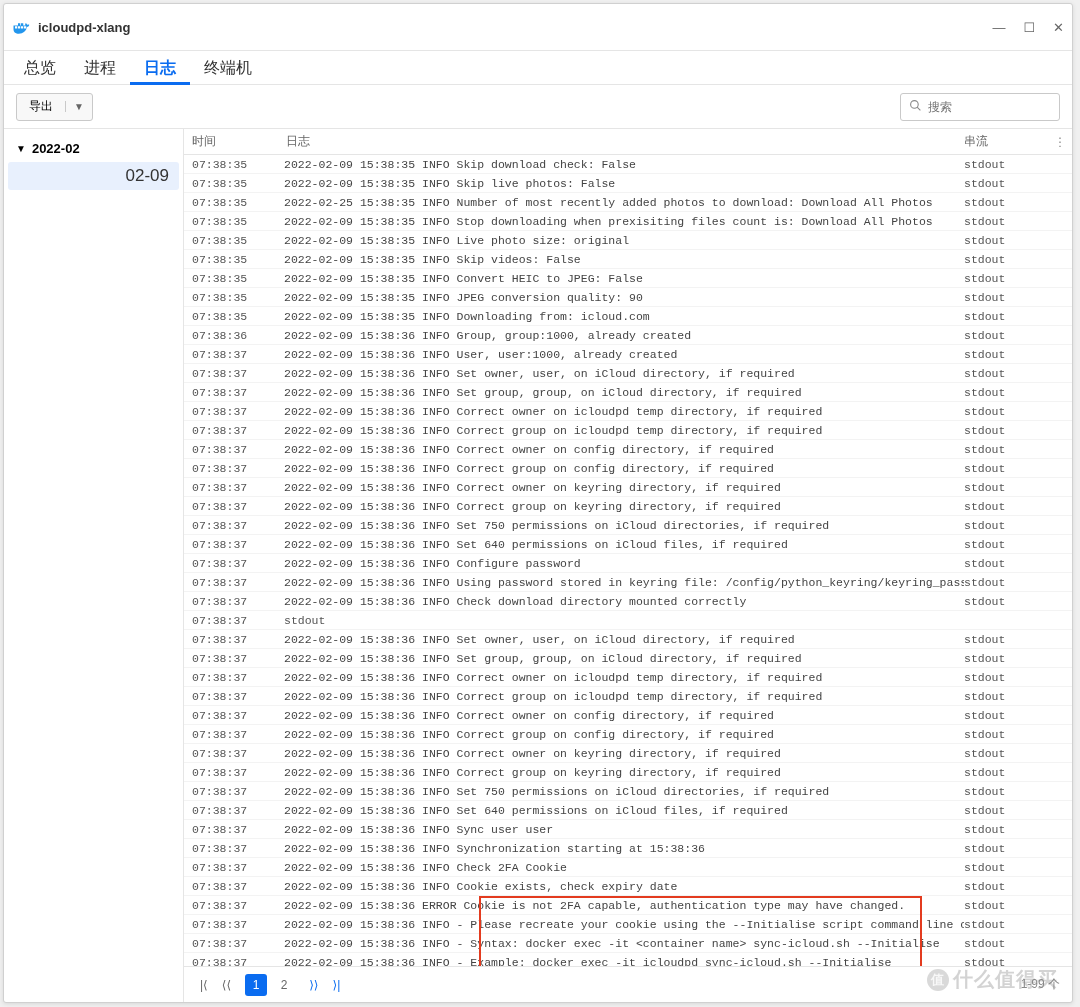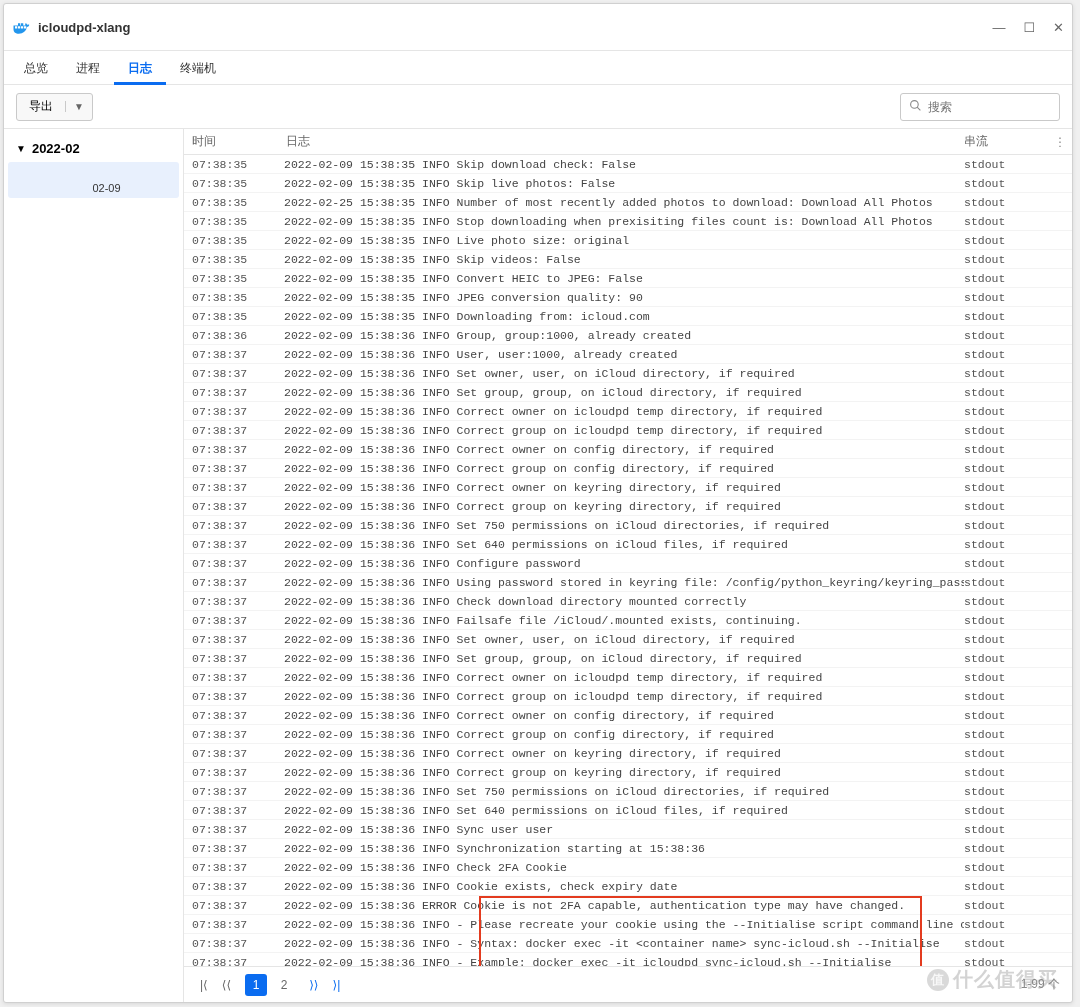--- a/index.html
+++ b/index.html
@@ -40,21 +40,21 @@
   height: 34px;
   display: flex;
   align-items: center;
   border-bottom: 1px solid #e5e5e5;
   padding: 0 6px;
 }
 .tab {
   padding: 0 14px;
   height: 34px;
   line-height: 34px;
-  font-size: 12px;
+  font-size: 16px;
   color: #333;
   cursor: pointer;
 }
 .tab.active { color: #0a6cf0; border-bottom: 3px solid #0a6cf0; font-weight:600; }
 .toolbar {
   height: 44px;
   display:flex;
   align-items:center;
   padding: 0 12px;
   gap: 10px;
@@ -92,28 +92,28 @@
   padding:8px 0;
 }
 .tree-year {
   padding:4px 12px;
   font-size:13px; font-weight:600;
   display:flex;align-items:center;gap:6px;
   cursor:pointer;
 }
 .tree-year .tri { font-size:10px; }
 .tree-day {
-  padding:20px 10px 4px 36px;
-  font-size:11px;
+  padding:4px 10px 4px 36px;
+  font-size:17px;
   background:#e8f0fd;
   color:#333;
   cursor:pointer;
   margin: 2px 4px;
   border-radius: 3px;
-  text-align:center;
+  text-align:right;
 }
 .main {
   flex:1;
   display:flex;flex-direction:column;
   min-width:0;
 }
 .grid-head {
   display:flex;
   border-bottom:1px solid #e5e5e5;
   color:#666;
@@ -349,21 +349,20 @@
             <div class="c2">2022-02-09 15:38:36 INFO    Using password stored in keyring file: /config/python_keyring/keyring_pass.cfg</div>
             <div class="c3">stdout</div>
           </div>
           <div class="row">
             <div class="c1">07:38:37</div>
             <div class="c2">2022-02-09 15:38:36 INFO    Check download directory mounted correctly</div>
             <div class="c3">stdout</div>
           </div>
           <div class="row">
             <div class="c1">07:38:37</div>
-            <div class="c2">2022-02-09 15:38:36 INFO    Failsafe file /iCloud/.mounted exists, continuing.</div>
             <div class="c3">stdout</div>
           </div>
           <div class="row">
             <div class="c1">07:38:37</div>
             <div class="c2">2022-02-09 15:38:36 INFO    Set owner, user, on iCloud directory, if required</div>
             <div class="c3">stdout</div>
           </div>
           <div class="row">
             <div class="c1">07:38:37</div>
             <div class="c2">2022-02-09 15:38:36 INFO    Set group, group, on iCloud directory, if required</div>

